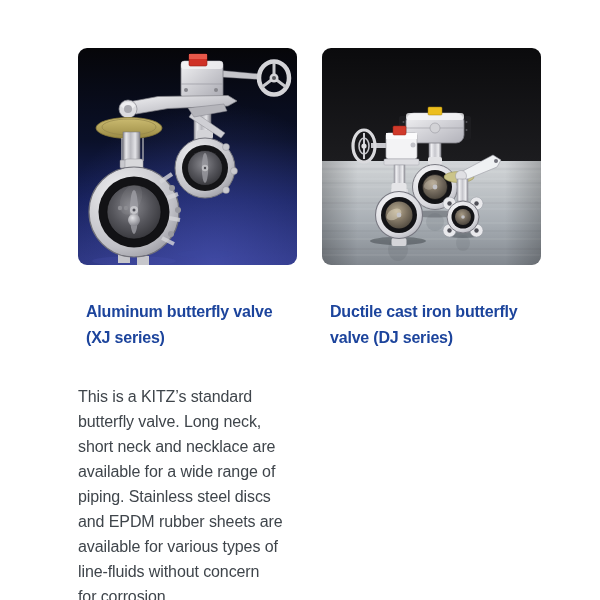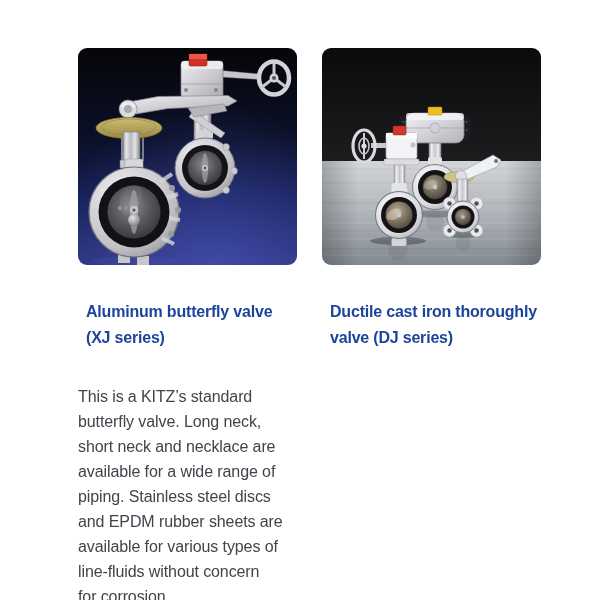--- a/index.html
+++ b/index.html
@@ -326,17 +326,17 @@
           <rect x="-7.5" y="23" width="15" height="8" rx="2" fill="#d5d5d9"></rect>
           <circle r="23.5" fill="url(#r-body)" stroke="#777780" stroke-width="1.1"></circle>
           <circle r="18" fill="#131316"></circle>
           <circle r="13.5" fill="url(#r-discL)"></circle>
           <ellipse cx="-4" cy="-3" rx="8" ry="5" fill="#e9dfc8" opacity="0.45" transform="rotate(-30)"></ellipse>
           <circle r="2.4" fill="#c5c5c9"></circle>
         </g>
       </svg>
     </div>
 
-    <h3 class="title">Ductile cast iron thoroughly
+    <h3 class="title">Ductile cast iron butterfly
 valve (DJ series)</h3>
   </div>
 
 </div>
 
 </body></html>

